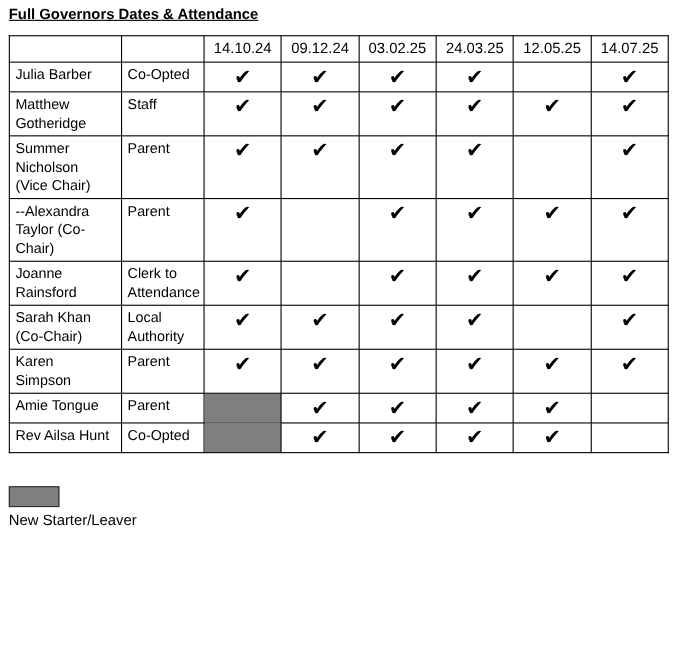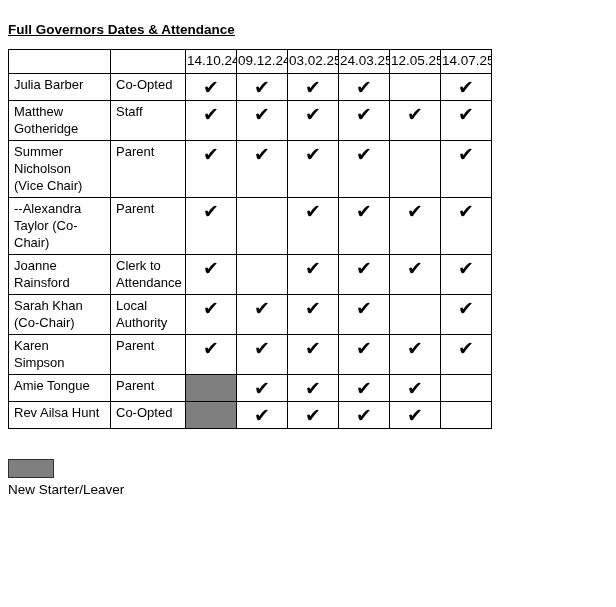--- a/index.html
+++ b/index.html
@@ -7,34 +7,34 @@
     margin: 0;
     padding: 0;
     background: #ffffff;
     font-family: "Liberation Sans", sans-serif;
     color: #000000;
   }
   .page {
     position: relative;
     width: 616px;
     height: 607px;
-    padding: 22px 8px;
+    padding: 5px 8px;
     overflow: hidden;
   }
   .doc-title {
     font-size: 13.5px;
     font-weight: bold;
     text-decoration: underline;
     line-height: 15px;
     margin: 0 0 12px 0;
   }
   table.att-table {
     border-collapse: collapse;
     table-layout: fixed;
-    width: 484px;
+    width: 600px;
   }
   table.att-table col.c-name { width: 102px; }
   table.att-table col.c-role { width: 75px; }
   table.att-table th,
   table.att-table td {
     border: 1px solid #000000;
     vertical-align: top;
     overflow: hidden;
   }
   table.att-table th.date-h {

